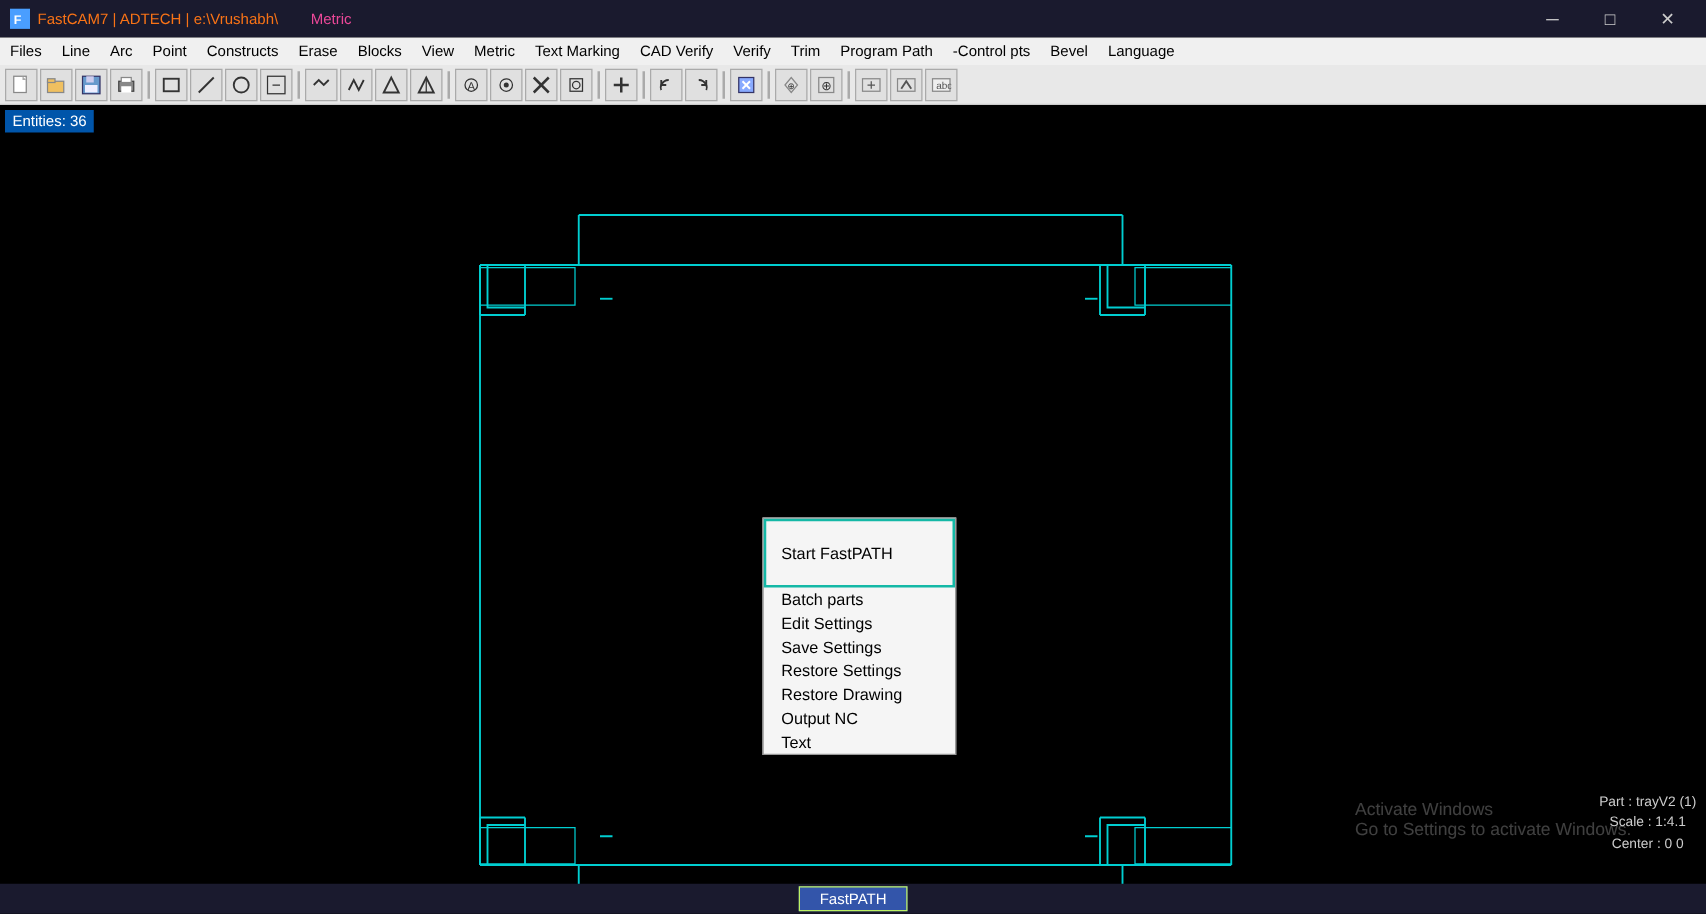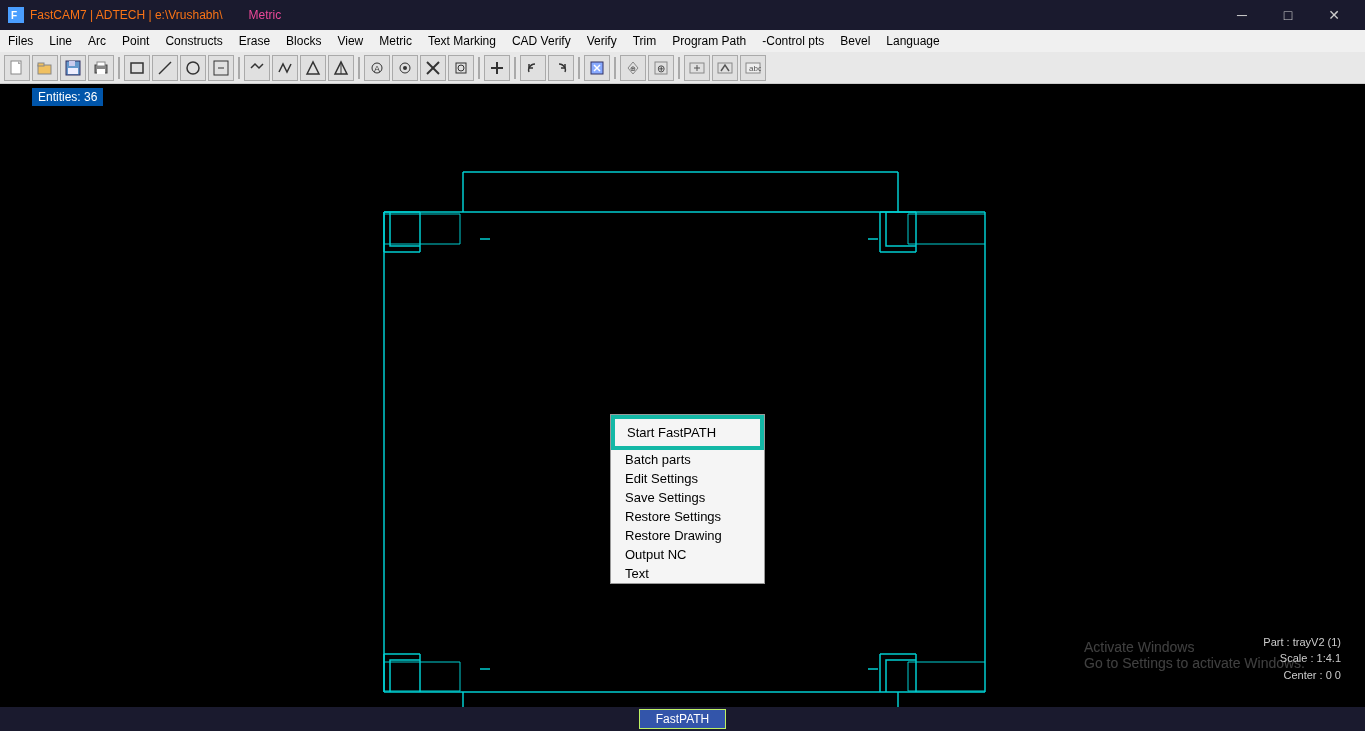--- a/index.html
+++ b/index.html
@@ -80,21 +80,20 @@
     
     #entities-badge {
       position: absolute;
       top: 4px;
       left: 4px;
       background: #0055aa;
       color: #fff;
       padding: 2px 6px;
       font-size: 12px;
       z-index: 10;
-      margin-left: 28px;
     }
 
     
     #cad-drawing {
       position: absolute;
       top: 0; left: 0; width: 100%; height: 100%;
     }
 
     
     #context-menu {
@@ -107,22 +106,22 @@
       z-index: 100;
       font-size: 13px;
       box-shadow: 2px 2px 4px rgba(0,0,0,0.3);
     }
     .ctx-item {
       padding: 2px 14px;
       cursor: pointer;
       color: #000;
     }
     .ctx-item.highlighted {
-      border: 4px solid #14b8a6;
-      padding: 6px 12px;
+      border: 2px solid #14b8a6;
+      padding: 18px 12px;
     }
 
     
     #taskbar {
       width: 100%;
       height: 24px;
       background: #1a1a2e;
       display: flex;
       align-items: center;
       justify-content: center;
@@ -146,24 +145,24 @@
       color: rgba(255,255,255,0.25);
       font-size: 14px;
       text-align: left;
       pointer-events: none;
     }
 
     
     #part-info {
       position: absolute;
       bottom: 28px;
-      right: 24px;
+      right: 8px;
       color: #ccc;
       font-size: 11px;
-      text-align: right;
+      text-align: center;
       pointer-events: none;
       line-height: 1.5;
     }
   </style>
 </head>
 <body>
 
 <div id="title-bar">
   <div id="title-bar-left">
     <div id="title-bar-icon">

